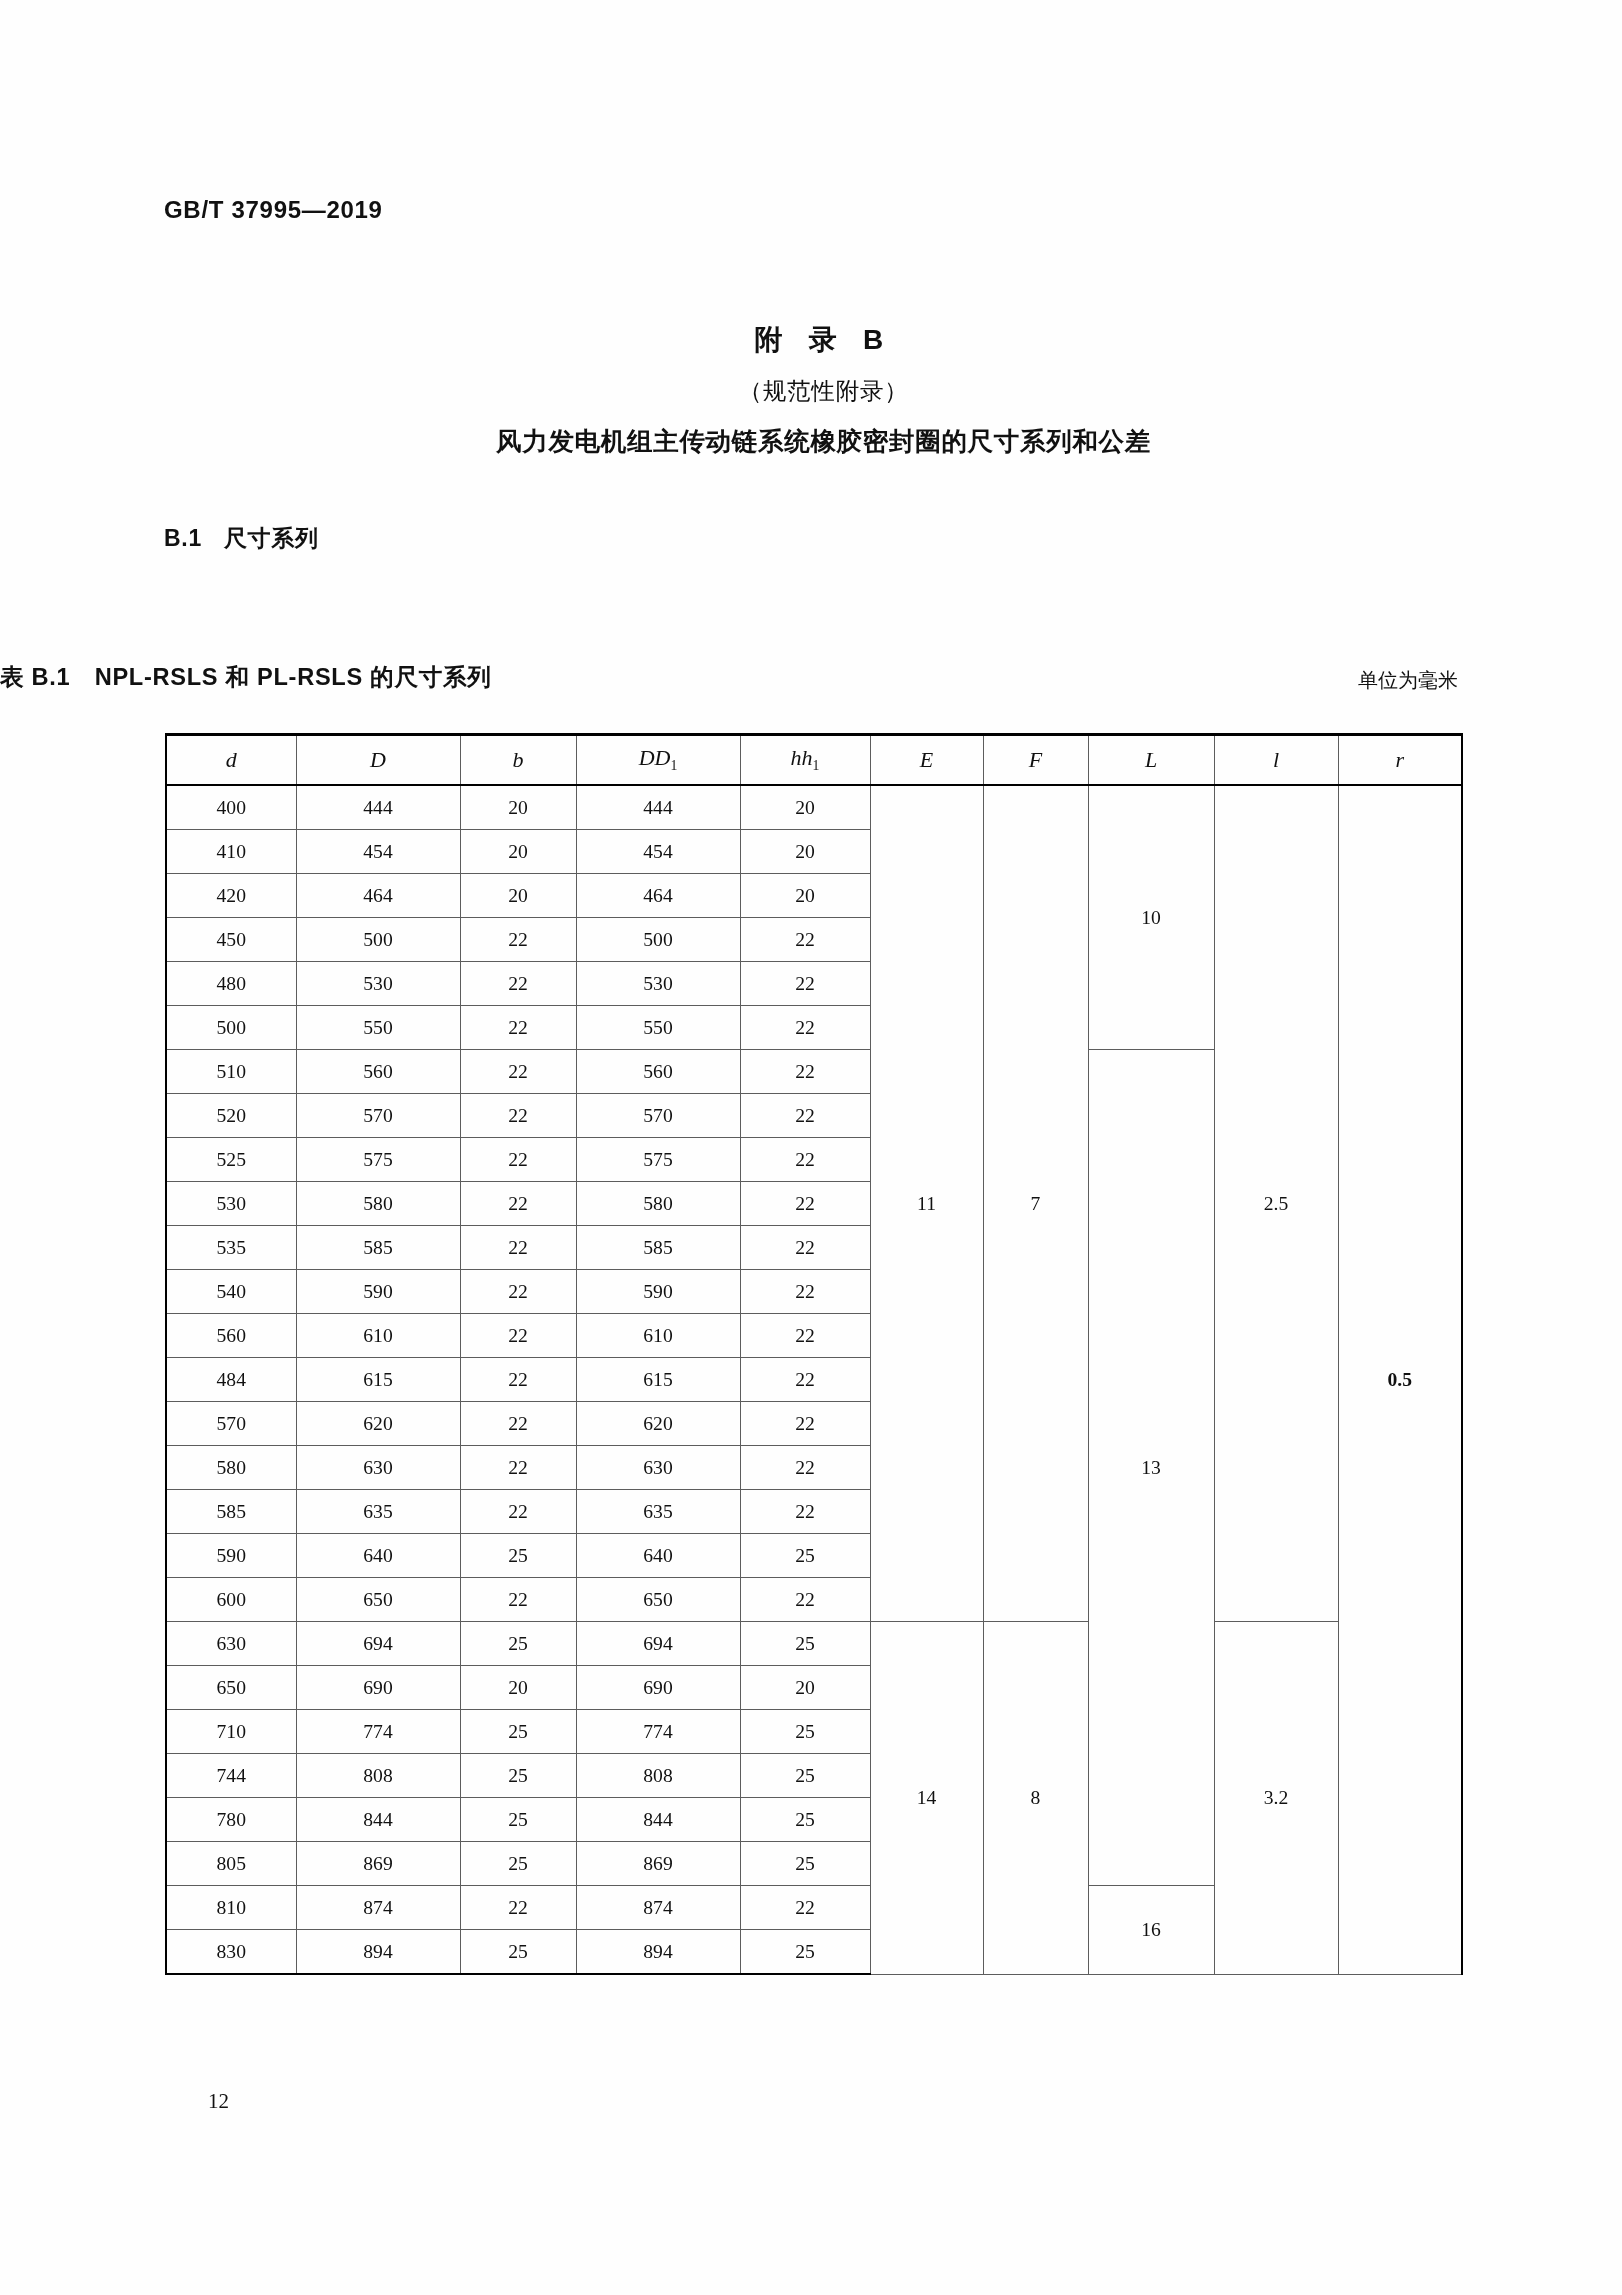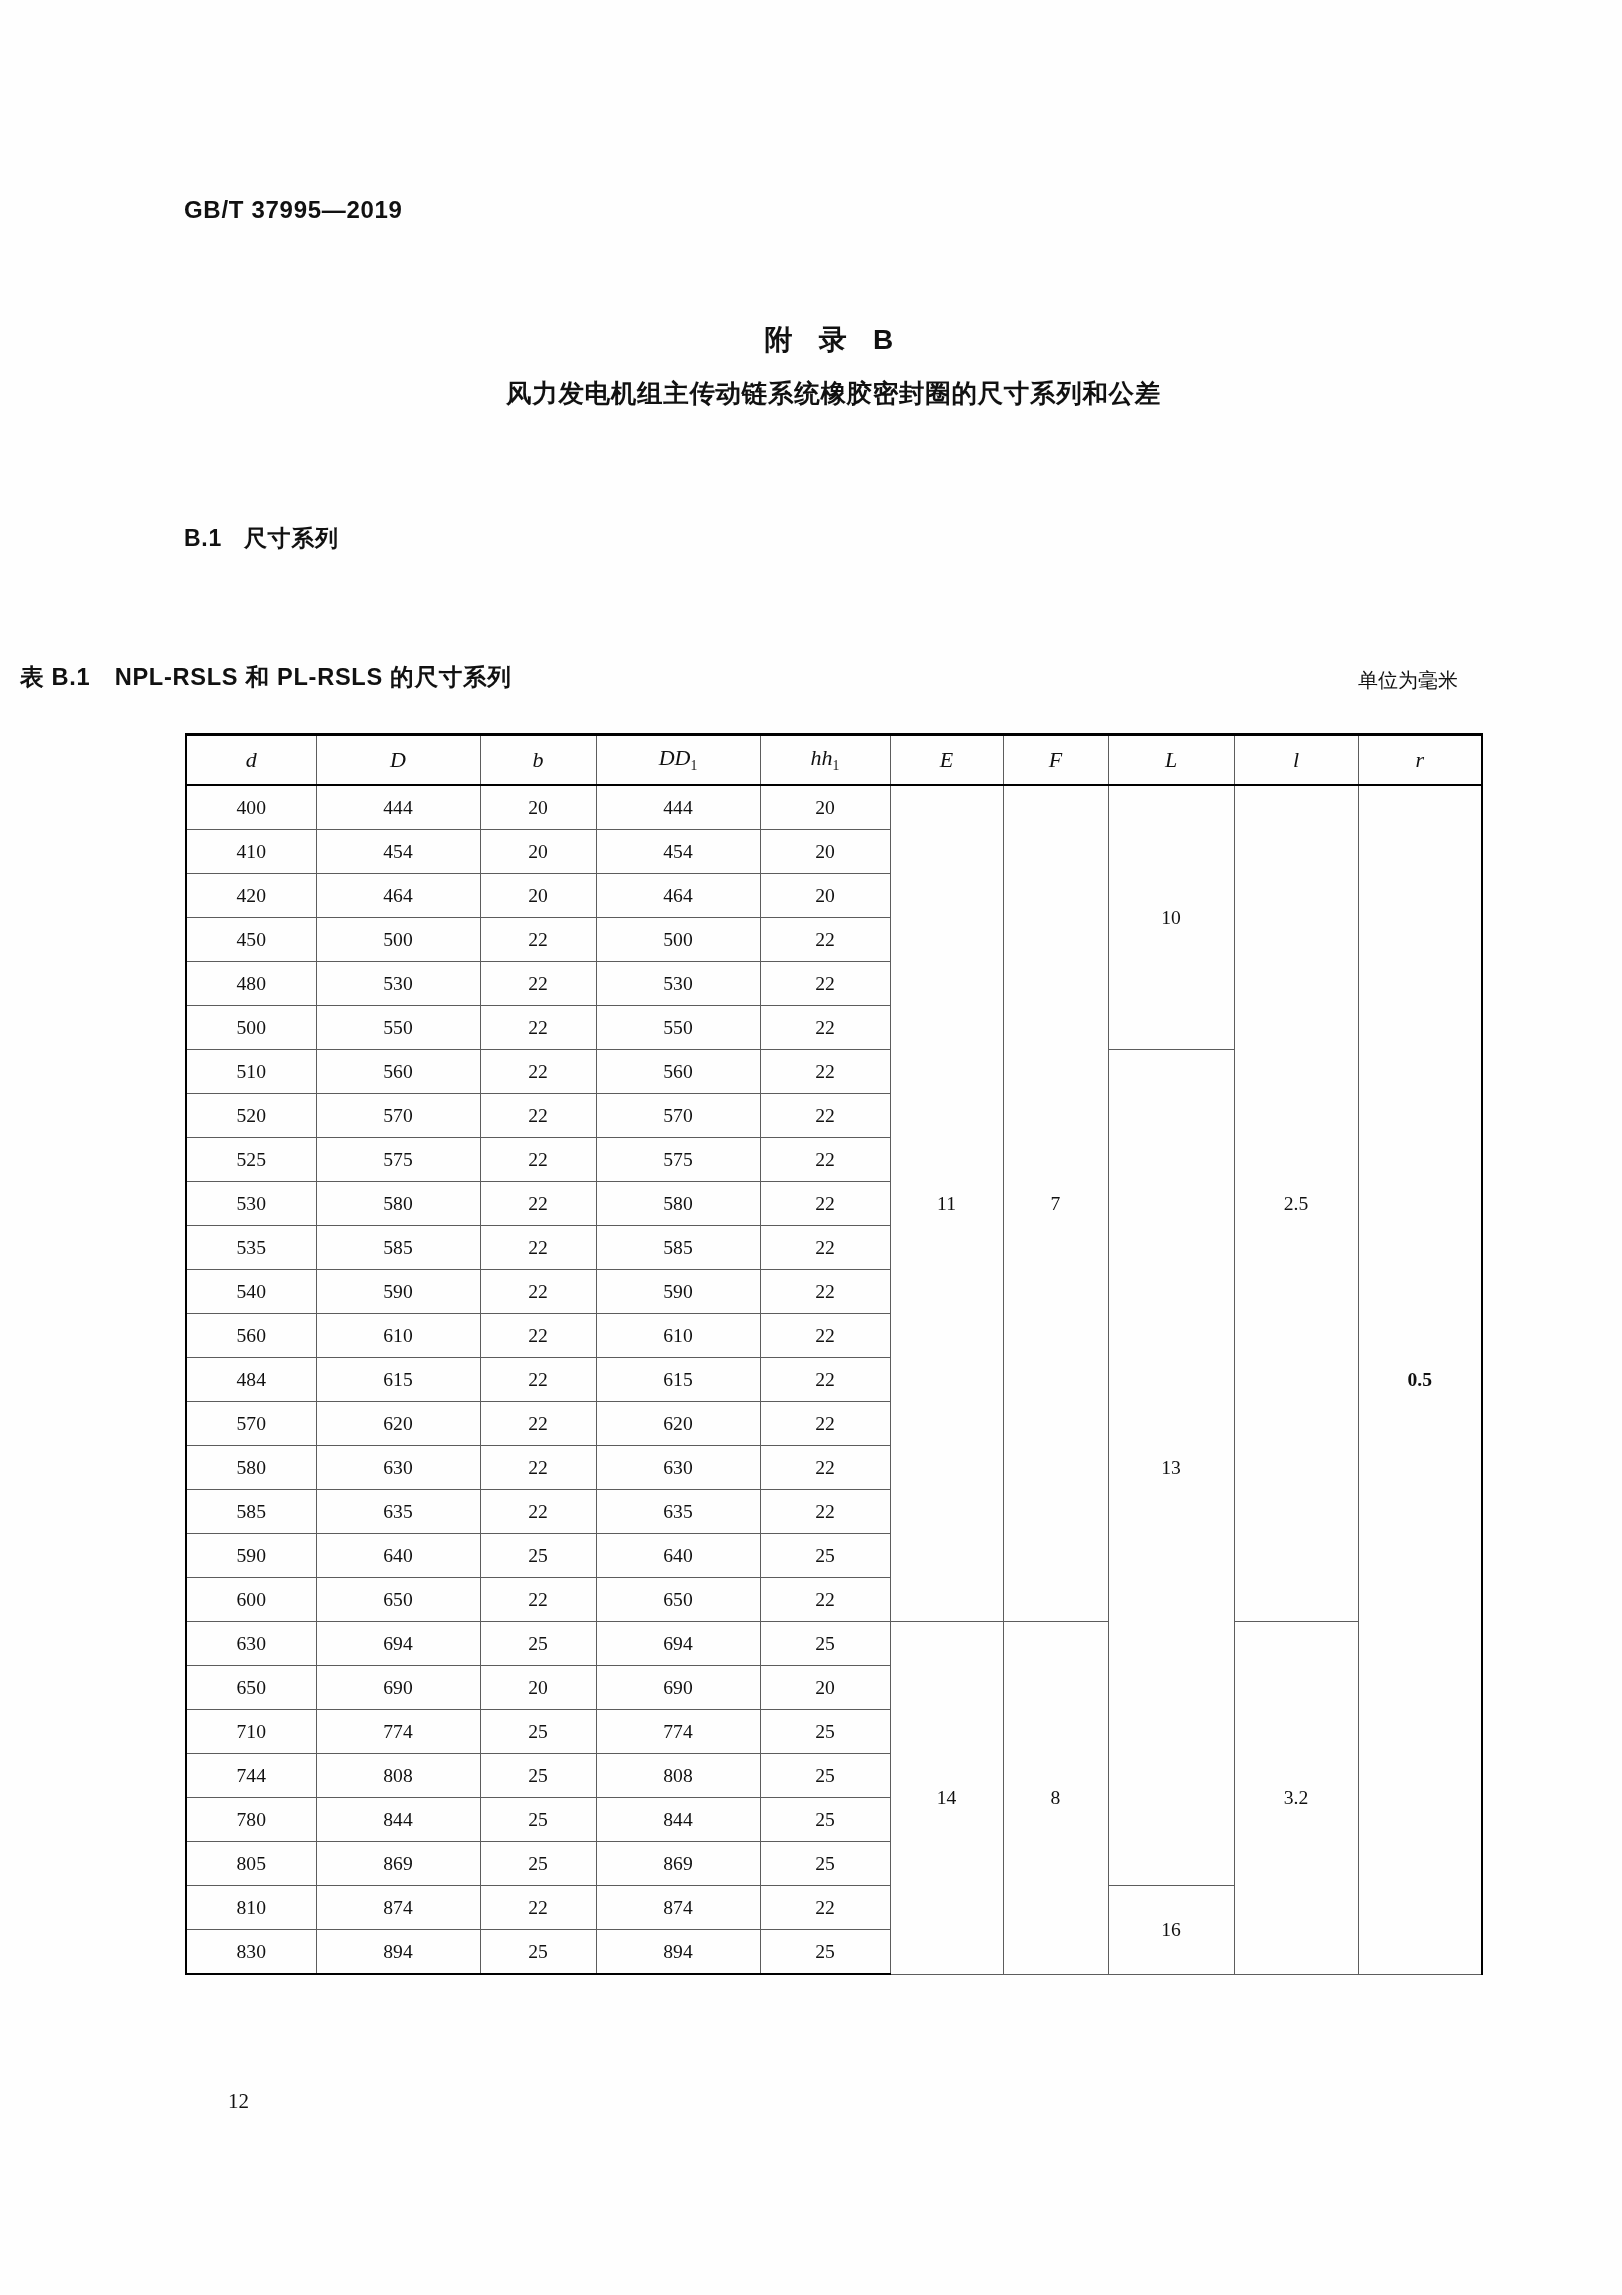--- a/index.html
+++ b/index.html
@@ -4,21 +4,21 @@
 <style>
   html, body { margin:0; padding:0; }
   body {
     width:1623px; height:2295px;
     background:#fefefe;
     font-family:"Liberation Serif", serif;
     color:#111;
     position:relative;
     overflow:hidden;
   }
-  .page { position:absolute; inset:0;margin-left:20px; }
+  .page { position:absolute; inset:0; }
 
   .running-head {
     position:absolute; left:164px; top:196px;
     font-family:"Liberation Sans", sans-serif;
     font-weight:bold; font-size:24px; letter-spacing:0.7px;
   }
 
   .title-block { position:absolute; left:0; right:8px; top:321px; text-align:center;padding-left:32px; }
   .annex-label {
     font-family:"Liberation Sans", sans-serif;
@@ -105,20 +105,21 @@
 </style>
 </head>
 <body>
 
 <div class="page">
 
   <div class="running-head">GB/T 37995—2019</div>
 
   <div class="title-block">
     <div class="annex-label">附  录  B</div>
+    <div class="annex-kind">（规范性附录）</div>
     <div class="annex-title">风力发电机组主传动链系统橡胶密封圈的尺寸系列和公差</div>
   </div>
 
   <div class="clause b1">
     <span class="num">B.1</span><span>尺寸系列</span>
   </div>
 
 
   <div class="tbl-caption">表 B.1　NPL-RSLS 和 PL-RSLS 的尺寸系列</div>
   <div class="unit-note">单位为毫米</div>

